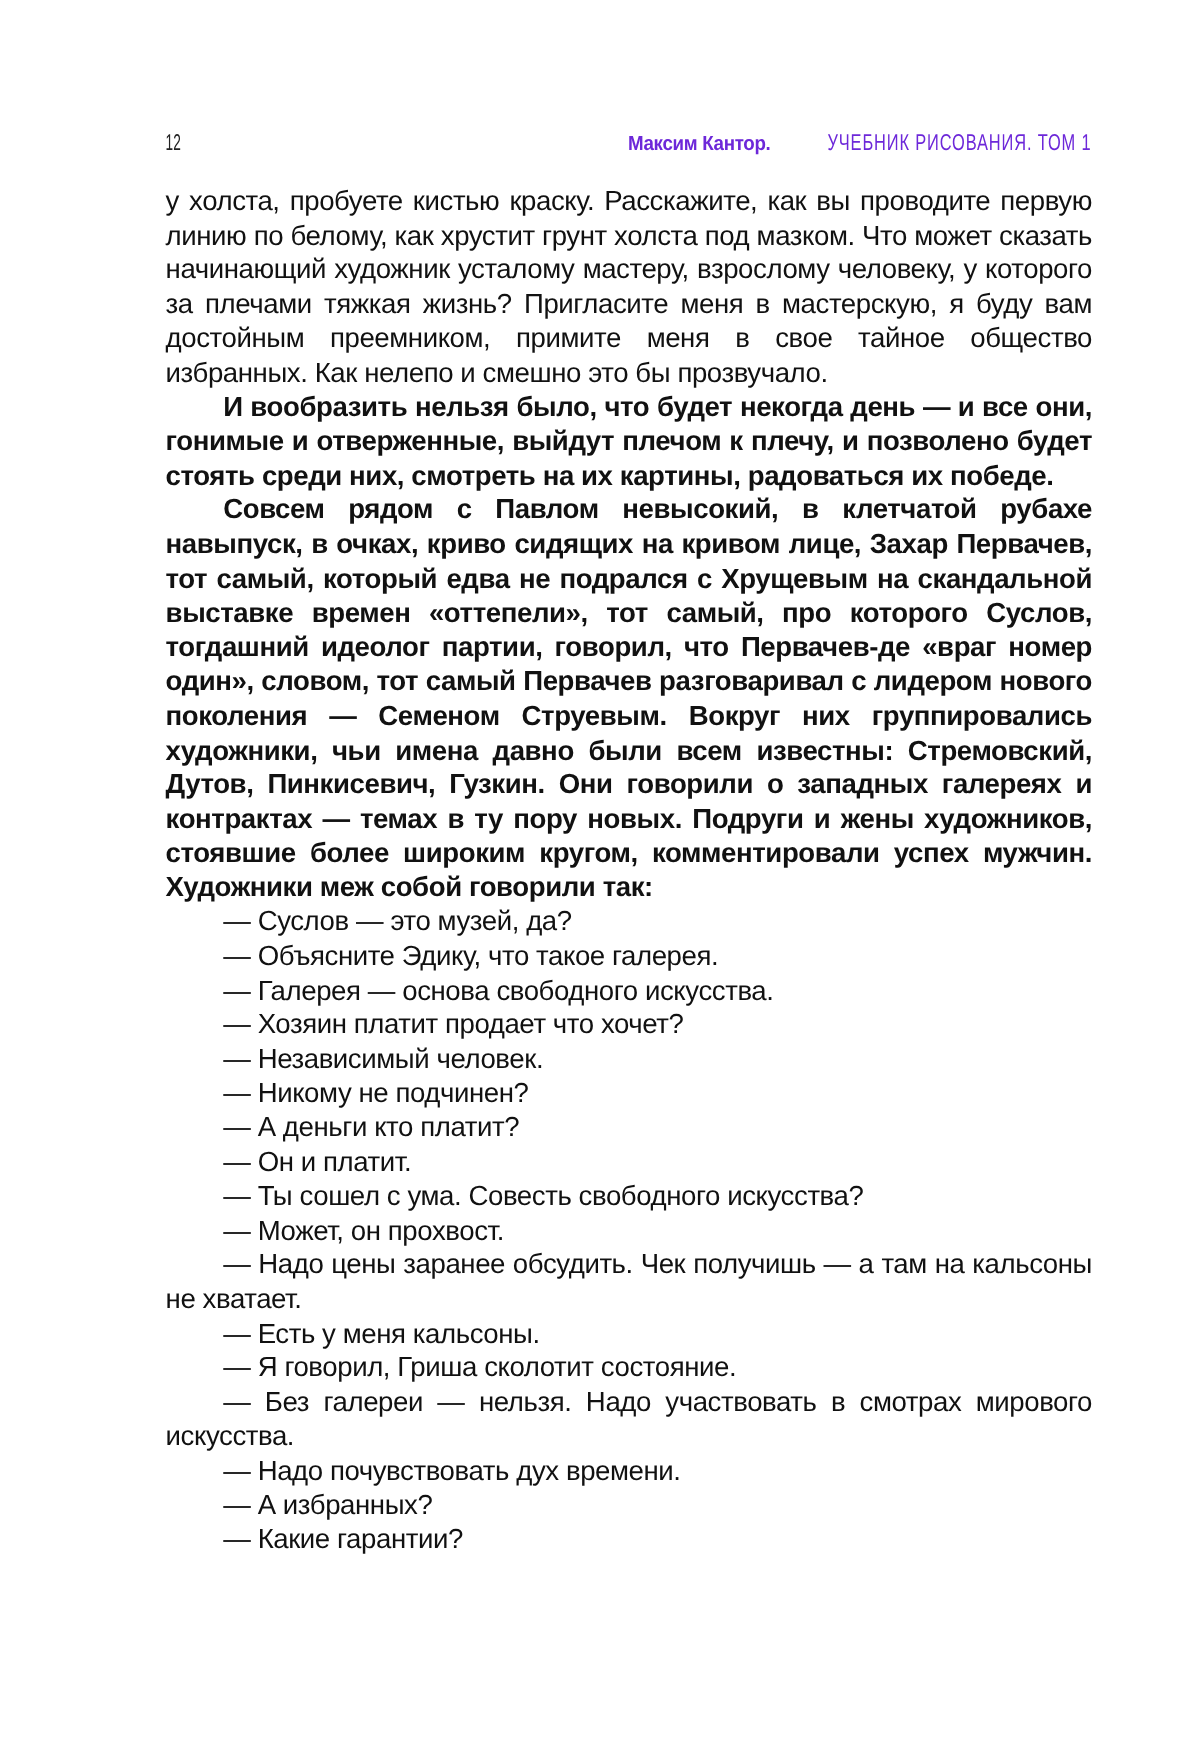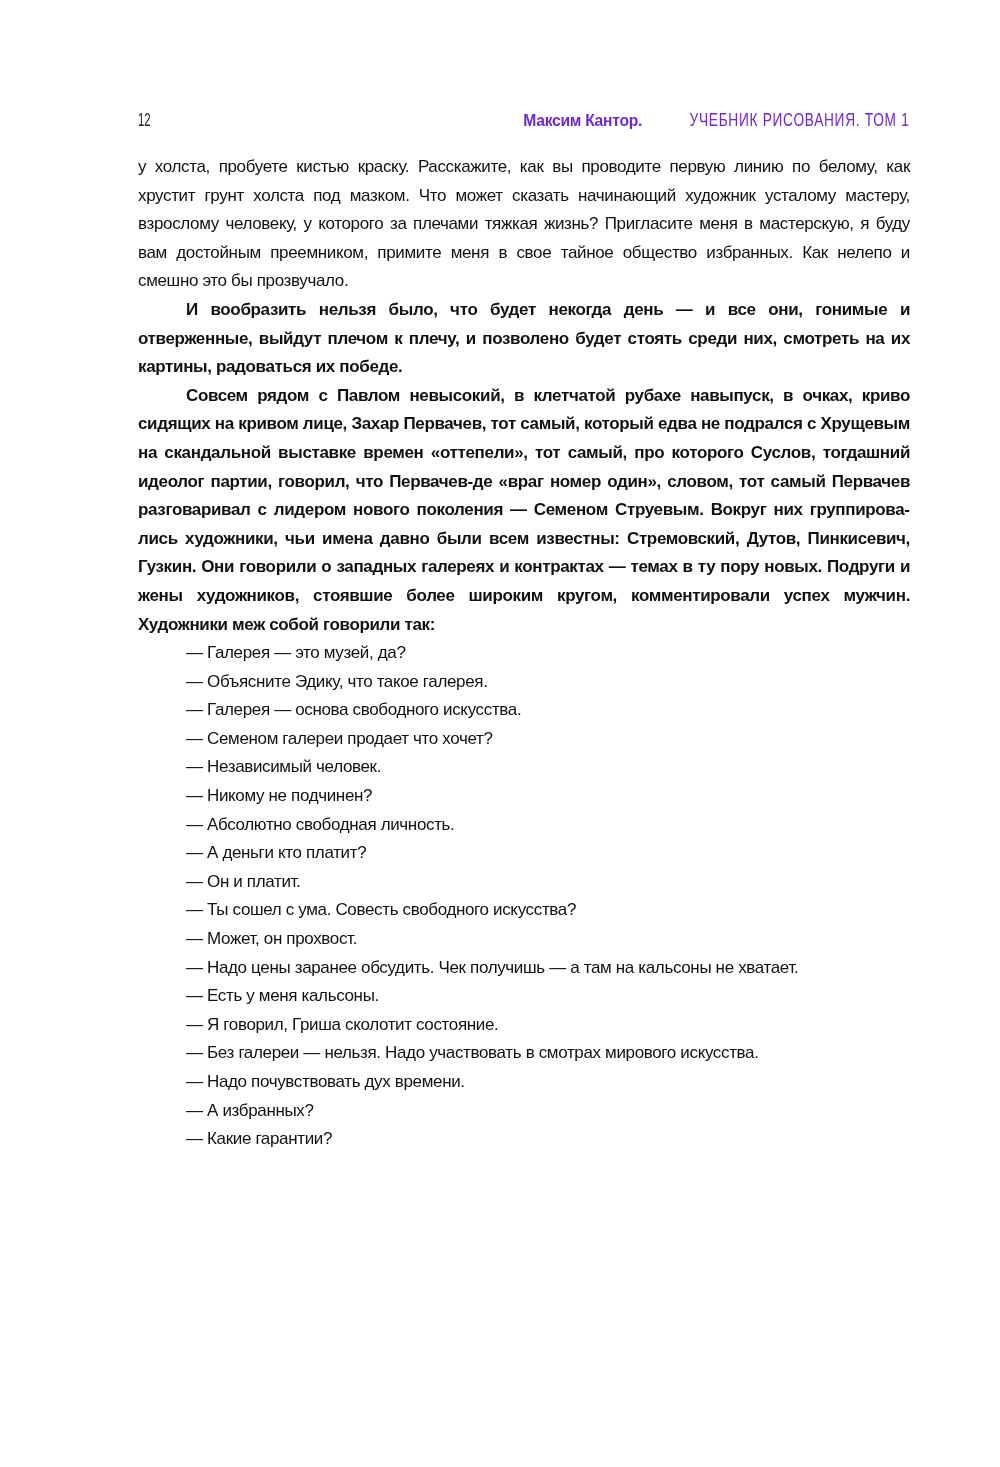--- a/index.html
+++ b/index.html
@@ -3,48 +3,47 @@
 <meta charset="utf-8">
 <style>
   html, body { margin: 0; padding: 0; background: #ffffff; }
   body { width: 1000px; height: 1467px; position: relative; overflow: hidden; }
   .page { position: absolute; left: 138px; top: 0; width: 772px; color: #111; }
   .header { position: absolute; left: 0; top: 107px; width: 772px; height: 30px; }
   .page-number { position: absolute; left: 0; top: 2px; font-family: "Liberation Sans", sans-serif; font-size: 19px; font-weight: normal; color: #222; transform: scaleX(0.6); transform-origin: left; }
   .running-head { position: absolute; right: 0; top: 2px; white-space: nowrap; color: #6d28d9; }
   .author { font-family: "Liberation Sans", sans-serif; font-size: 17px; font-weight: bold; letter-spacing: -0.3px; display:inline-block; transform: scaleX(0.92); transform-origin: right; }
   .book-title { font-family: "Liberation Sans", sans-serif; font-size: 19px; letter-spacing: 1px; display: inline-block; transform: scaleX(0.72); transform-origin: right; margin-left: -42px; }
-  .body-text { position: absolute; left: 0; top: 153px; width: 772px; font-family: "Liberation Sans", sans-serif; font-size: 17px; line-height: 28.6px; color: #111; letter-spacing: -0.35px; word-spacing: 0px; }
+  .body-text { position: absolute; left: 0; top: 153px; width: 772px; font-family: "Liberation Sans", sans-serif; font-size: 23px; line-height: 28.6px; color: #111; letter-spacing: -0.35px; word-spacing: 0px; }
   .p { margin: 0; text-align: justify; text-align-last: left; hyphens: manual; }
   .p.indent { text-indent: 48px; font-weight: bold; }
   .dialog { margin: 0; text-indent: 48px; text-align: justify; text-align-last: left; }
 </style>
 </head>
 <body>
 
 <div class="page">
   <div class="header">
     <span class="page-number">12</span>
     <span class="running-head">
       <span class="author">Максим Кантор.</span>
       <span class="book-title">УЧЕБНИК РИСОВАНИЯ. ТОМ 1</span>
     </span>
   </div>
 
   <div class="body-text">
     <p class="p">у холста, пробуете кистью краску. Расскажите, как вы проводите первую линию по белому, как хрустит грунт холста под мазком. Что может сказать начинающий художник усталому мастеру, взрослому человеку, у которо­го за плечами тяжкая жизнь? Пригласите меня в мастерскую, я буду вам достойным преемником, примите меня в свое тайное общество избранных. Как нелепо и смешно это бы прозвучало.</p>
     <p class="p indent">И вообразить нельзя было, что будет некогда день — и все они, гонимые и отверженные, выйдут плечом к плечу, и позволено будет стоять среди них, смотреть на их картины, радоваться их победе.</p>
     <p class="p indent">Совсем рядом с Павлом невысокий, в клетчатой рубахе навыпуск, в очках, криво сидящих на кривом лице, Захар Первачев, тот самый, который едва не подрался с Хрущевым на скандальной выставке времен «оттепели», тот самый, про которого Суслов, тогдашний идеолог партии, говорил, что Первачев-де «враг номер один», словом, тот самый Первачев разговаривал с лидером нового поколения — Семеном Струевым. Вокруг них группирова­лись художники, чьи имена давно были всем известны: Стремовский, Дутов, Пинкисевич, Гузкин. Они говорили о западных галереях и контрактах — темах в ту пору новых. Подруги и жены художников, стоявшие более широким кру­гом, комментировали успех мужчин. Художники меж собой говорили так:</p>
-    <p class="dialog">— Галерея — это музей, да?</p>
+    <p class="dialog">— Суслов — это музей, да?</p>
     <p class="dialog">— Объясните Эдику, что такое галерея.</p>
     <p class="dialog">— Галерея — основа свободного искусства.</p>
-    <p class="dialog">— Семеном галереи продает что хочет?</p>
+    <p class="dialog">— Хозяин платит продает что хочет?</p>
     <p class="dialog">— Независимый человек.</p>
     <p class="dialog">— Никому не подчинен?</p>
-    <p class="dialog">— Абсолютно свободная личность.</p>
     <p class="dialog">— А деньги кто платит?</p>
     <p class="dialog">— Он и платит.</p>
     <p class="dialog">— Ты сошел с ума. Совесть свободного искусства?</p>
     <p class="dialog">— Может, он прохвост.</p>
     <p class="dialog">— Надо цены заранее обсудить. Чек получишь — а там на кальсоны не хватает.</p>
     <p class="dialog">— Есть у меня кальсоны.</p>
     <p class="dialog">— Я говорил, Гриша сколотит состояние.</p>
     <p class="dialog">— Без галереи — нельзя. Надо участвовать в смотрах мирового искусства.</p>
     <p class="dialog">— Надо почувствовать дух времени.</p>
     <p class="dialog">— А избранных?</p>

